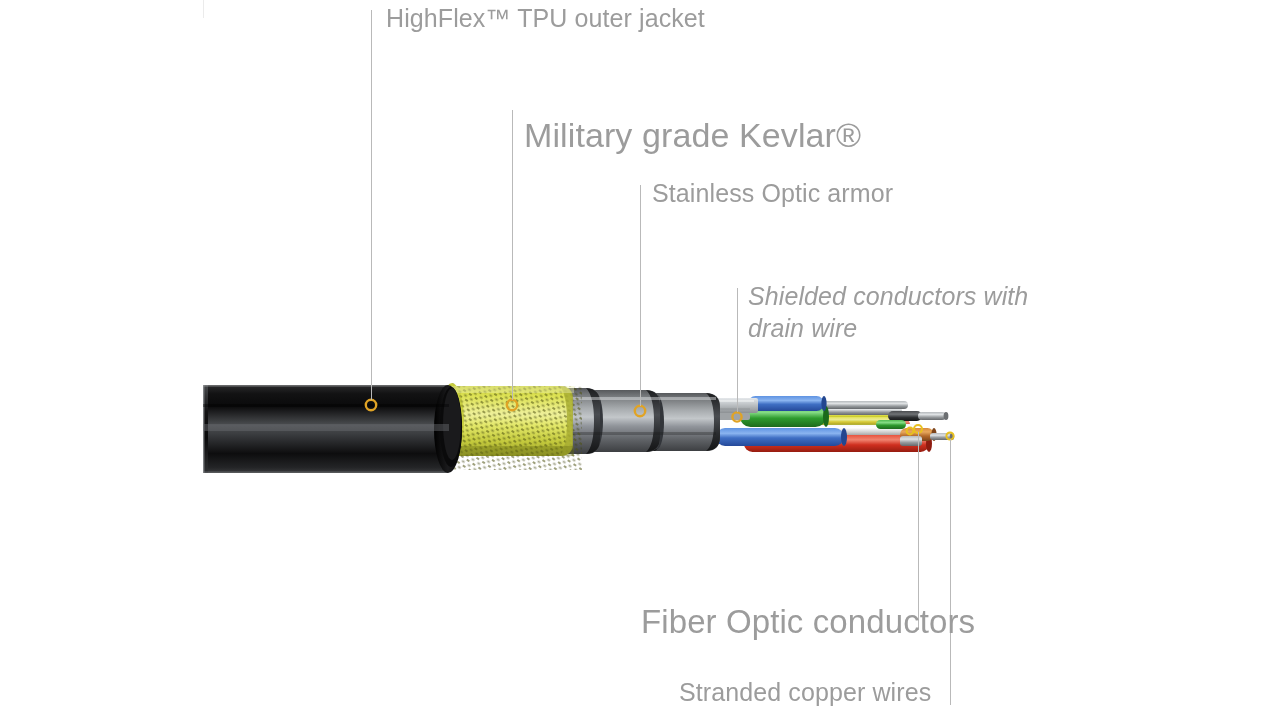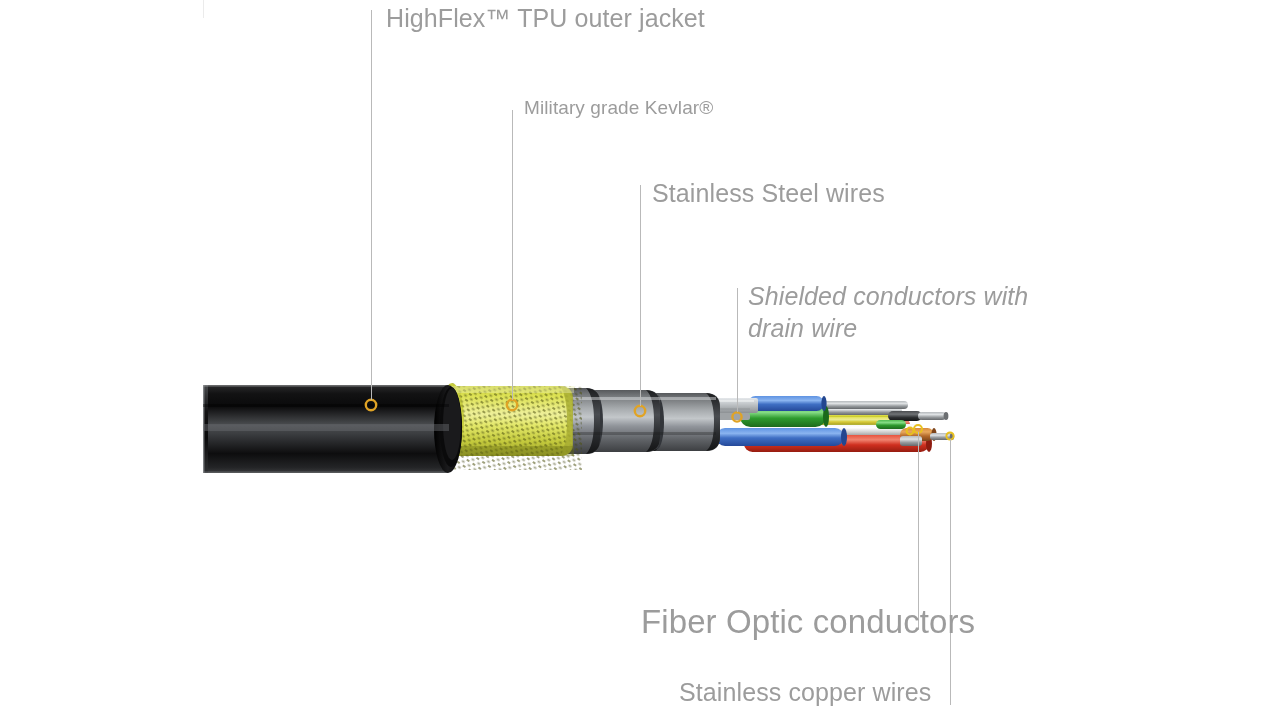--- a/index.html
+++ b/index.html
@@ -15,21 +15,21 @@
   .label{
     position:absolute;
     color:#9c9c9c;
     font-weight:400;
     line-height:1.28;
     white-space:pre-line;
     letter-spacing:.1px;
     font-family:"Liberation Sans", sans-serif;
   }
   .lbl-jacket  {left:386px; top:2px;  font-size:25px;}
-  .lbl-kevlar  {left:524px; top:96px;font-size:19px;}
+  .lbl-kevlar  {left:524px; top:114px;font-size:34px;}
   .lbl-armor   {left:652px; top:177px;font-size:25px;}
   .lbl-shield  {left:748px; top:280px;font-size:25px; width:310px;font-style:italic;}
   .lbl-fiber   {left:641px; top:601px;font-size:33px;}
   .lbl-copper  {left:679px; top:676px;font-size:25px;}
 
   
   .leader{position:absolute;background:#b9b9b9;width:1px;}
 
   
   #art{position:absolute;left:0;top:0;width:1280px;height:720px;}
@@ -279,22 +279,22 @@
   <div class="leader" style="left:512px; top:110px; height:290px;"></div>
   <div class="leader" style="left:640px; top:185px; height:221px;"></div>
   <div class="leader" style="left:737px; top:288px; height:124px;"></div>
   <div class="leader" style="left:918px; top:432px; height:198px;"></div>
   <div class="leader" style="left:950px; top:439px; height:266px;"></div>
 
   <div class="label lbl-jacket">HighFlex™ TPU outer jacket</div>
 
   <div class="label lbl-kevlar">Military grade Kevlar®</div>
 
-  <div class="label lbl-armor">Stainless Steel wires</div>
+  <div class="label lbl-armor">Stainless Optic armor</div>
 
   <div class="label lbl-shield">Shielded conductors with
 drain wire</div>
 
   <div class="label lbl-fiber">Fiber Optic conductors</div>
 
-  <div class="label lbl-copper">Stainless copper wires</div>
+  <div class="label lbl-copper">Stranded copper wires</div>
 
 </div>
 
 </body></html>

